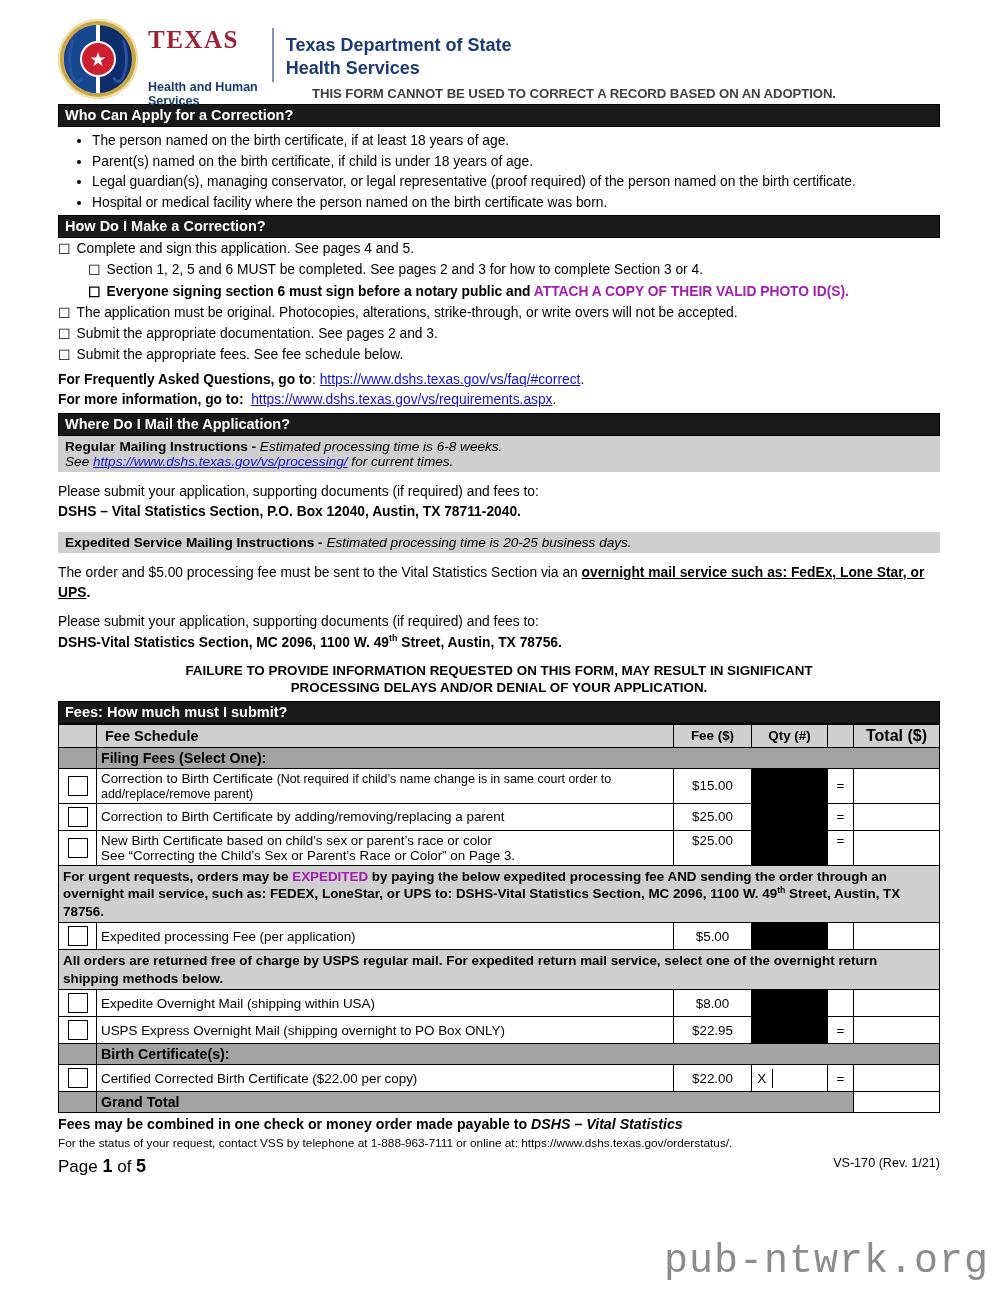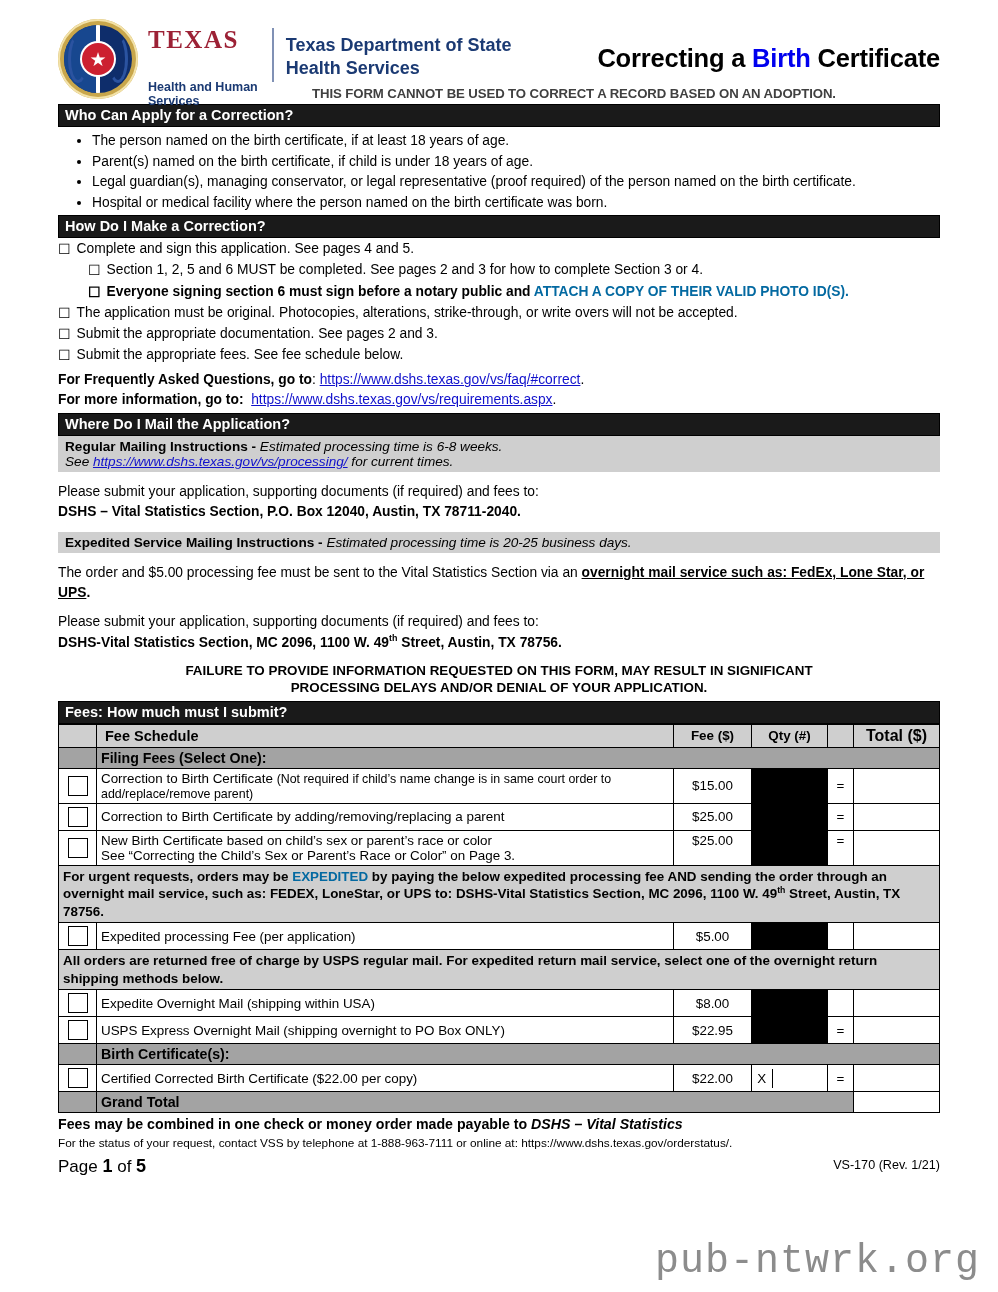--- a/index.html
+++ b/index.html
@@ -91,21 +91,21 @@
     border-left: 1px solid #cfcfcf;
   }
 
   
   .txt { font-size: 13.8px; line-height: 1.44; }
   ul.bullets { margin: 4px 0 0 0; padding-left: 34px; }
   ul.bullets li { margin-bottom: 1px; font-size: 13.8px; line-height: 1.42; }
   .chk { font-size: 13.8px; line-height: 1.44; margin-top: 1px; display: flex; }
   .chk .box { flex: 0 0 auto; margin-right: 6px; font-size: 14px; }
   .chk.indent { padding-left: 30px; }
-  .red { color: #0369a1; }
+  .red { color: #a21caf; }
   .b { font-weight: bold; }
   .i { font-style: italic; }
   .u { text-decoration: underline; }
   a, .link { color: #1111cc; text-decoration: underline; }
   sup { font-size: 0.65em; vertical-align: super; }
   .spacer10 { height: 10px; }
 
   .center-b {
     text-align: center; font-weight: bold; font-size: 13.4px;
     line-height: 1.3; margin: 9px 0 4px 0; padding: 0 40px;
@@ -135,29 +135,29 @@
     display: block; width: 20px; height: 20px;
     border: 1.6px solid #000; background: #fff; margin: 1px auto;
   }
   .small { font-size: 12.4px; }
   .tot-hdr { font-size: 16px; }
 
   
   .payline { font-weight: bold; font-size: 14.2px; margin-top: 3px; }
   .statusline { font-size: 11.8px; margin-top: 4px; }
   .pagefoot {
-    display: flex; justify-content: space-between; align-items: center;
+    display: flex; justify-content: space-between; align-items: flex-start;
     margin-top: 6px;
   }
   .pagefoot .pg { font-size: 17px; }
   .pagefoot .pg b { font-size: 18px; }
   .pagefoot .rev { font-size: 12.6px; padding-bottom: 3px; }
 
   .watermark {
-    position: absolute; right: 18px; bottom: 8px;
+    position: absolute; right: 9px; bottom: 8px;
     font-family: "Liberation Mono", monospace;
     font-size: 40px; color: #8c8c8c; letter-spacing: 1px;
     white-space: nowrap; pointer-events: none;
   }
 </style>
 </head>
 <body>
 
 <div class="page">
 
@@ -179,21 +179,20 @@
       <div class="hhs">
         <div>Health and Human</div>
         <div>Services</div>
       </div>
     </div>
     <div class="divider-v"></div>
     <div class="dshs">
       <div>Texas Department of State</div>
       <div>Health Services</div>
     </div>
-    <div class="title"><span>Correcting a </span><span class="blue">Birth</span><span> Certificate</span></div>
   </div>
 
   <div class="warn">THIS FORM CANNOT BE USED TO CORRECT A RECORD BASED ON AN ADOPTION.</div>
 
   <div class="bar">Who Can Apply for a Correction?</div>
   <ul class="bullets">
     <li>The person named on the birth certificate, if at least 18 years of age.</li>
     <li>Parent(s) named on the birth certificate, if child is under 18 years of age.</li>
     <li>Legal guardian(s), managing conservator, or legal representative (proof required) of the person named on the birth certificate.</li>
     <li>Hospital or medical facility where the person named on the birth certificate was born.</li>

